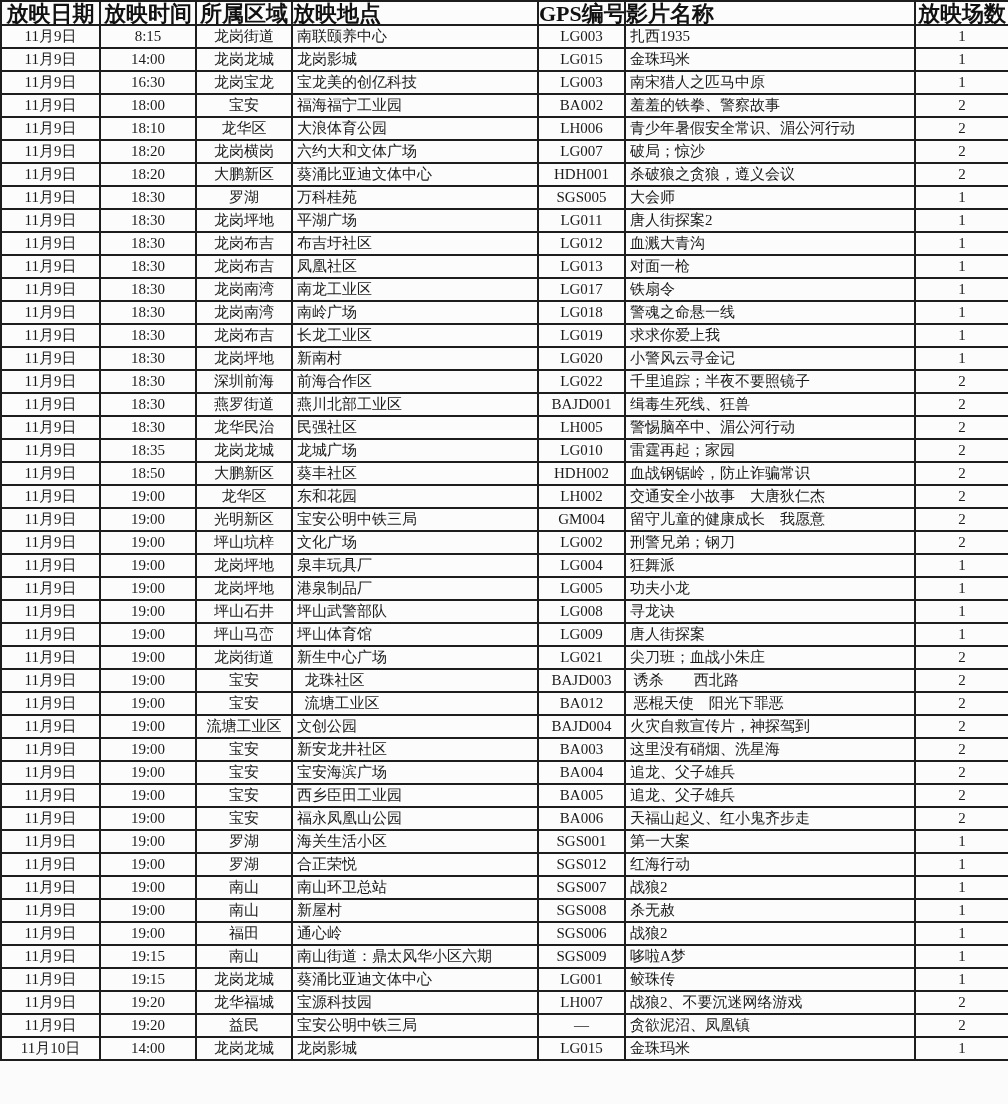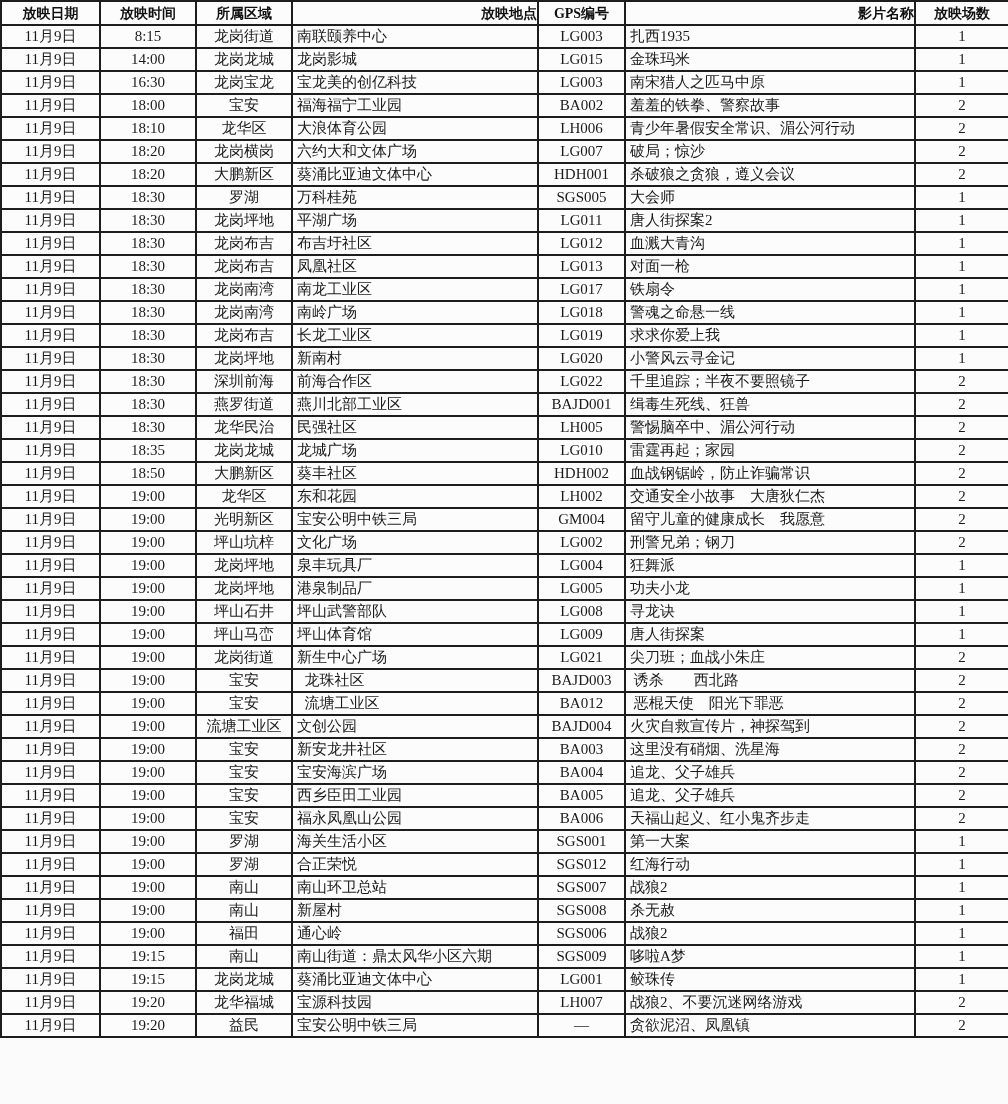--- a/index.html
+++ b/index.html
@@ -28,33 +28,33 @@
     margin: 0;
     overflow: hidden;
     white-space: pre;
     color: #1a1a1a;
     font-size: 15px;
     line-height: 21px;
     text-align: center;
     vertical-align: middle;
   }
   table.schedule th {
-    font-size: 14px;
+    font-size: 22px;
     font-weight: bold;
     color: #111;
     height: 22px;
   }
   table.schedule td.col-location,
   table.schedule td.col-film {
     text-align: left;
     padding-left: 4px;
   }
   table.schedule th.col-location,
   table.schedule th.col-film {
-    text-align: right;
+    text-align: left;
   }
 </style>
 </head>
 <body>
 
 <div class="page">
   <table class="schedule">
     <colgroup>
       <col style="width:99px">
       <col style="width:96px">
@@ -465,15 +465,24 @@
         </tr>
         <tr>
           <td class="col-date">11月9日</td>
           <td class="col-time">19:20</td>
           <td class="col-district">益民</td>
           <td class="col-location">宝安公明中铁三局</td>
           <td class="col-gps">—</td>
           <td class="col-film">贪欲泥沼、凤凰镇</td>
           <td class="col-screenings">2</td>
         </tr>
+        <tr>
+          <td class="col-date">11月10日</td>
+          <td class="col-time">14:00</td>
+          <td class="col-district">龙岗龙城</td>
+          <td class="col-location">龙岗影城</td>
+          <td class="col-gps">LG015</td>
+          <td class="col-film">金珠玛米</td>
+          <td class="col-screenings">1</td>
+        </tr>
       </tbody>
   </table>
 </div>
 
 </body></html>

